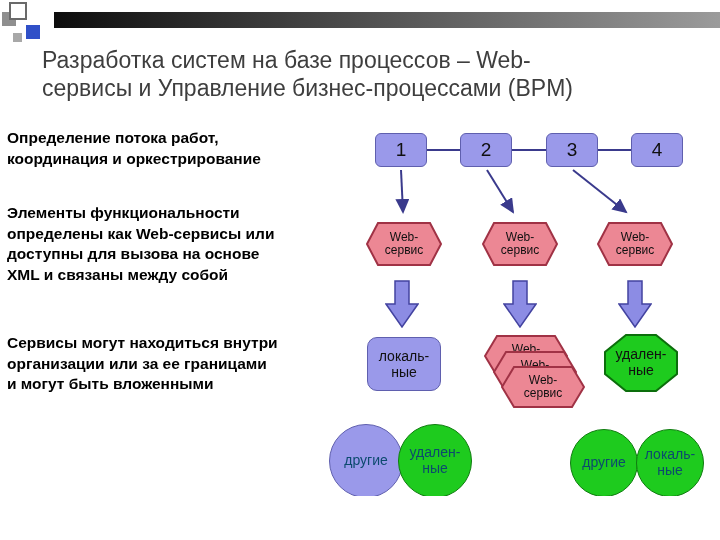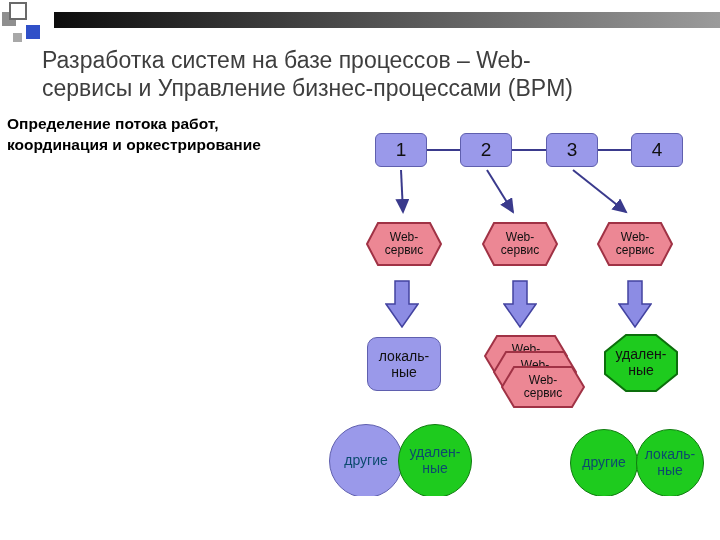--- a/index.html
+++ b/index.html
@@ -16,21 +16,21 @@
   .sq-blue   { left:26px; top:25px; width:14px; height:14px; background:#3050c8; }
   .sq-gray-s { left:13px; top:33px; width:9px;  height:9px;  background:#a8a8a8; }
 
   .pre { white-space:pre-line; }
 
   .title { position:absolute; left:42px; top:46px; width:655px;
            font-size:23px; font-weight:400; color:#3e3e3e; line-height:1.22; }
 
   .para { position:absolute; left:7px; width:360px; font-size:15.5px; font-weight:700;
           color:#000; line-height:1.33; }
-  .p1 { top:114px; }
+  .p1 { top:128px; }
   .p2 { top:203px; }
   .p3 { top:333px; }
   .p4 { top:418px; }
 
   
   .step-box { position:absolute; top:133px; width:52px; height:34px;
               background:#9a99ea; border:1px solid #5f5fae; border-radius:6px;
               display:flex; align-items:center; justify-content:center;
               font-size:19px; color:#101010; }
 
@@ -61,20 +61,27 @@
   <div class="sq sq-gray"></div>
   <div class="sq sq-white"></div>
   <div class="sq sq-blue"></div>
   <div class="sq sq-gray-s"></div>
 
   <div class="title pre">Разработка систем на базе процессов – Web-
 сервисы и Управление бизнес-процессами (BPM)</div>
 
   <div class="para p1 pre">Определение потока работ,
 координация и оркестрирование</div>
+  <div class="para p2 pre">Элементы функциональности
+определены как Web-сервисы или
+доступны для вызова на основе
+XML и связаны между собой</div>
+  <div class="para p3 pre">Сервисы могут находиться внутри
+организации или за ее границами
+и могут быть вложенными</div>
 
   <svg class="overlay" width="720" height="540">
     <defs>
       <marker id="ah" markerWidth="9" markerHeight="8" refX="6.5" refY="3.5" orient="auto">
         <path d="M0,0 L7.5,3.5 L0,7 z" fill="#3a3a8c"></path>
       </marker>
     </defs>
     <line x1="427" y1="150" x2="460" y2="150" stroke="#3a3a8c" stroke-width="2"></line>
     <line x1="512" y1="150" x2="546" y2="150" stroke="#3a3a8c" stroke-width="2"></line>
     <line x1="598" y1="150" x2="631" y2="150" stroke="#3a3a8c" stroke-width="2"></line>

